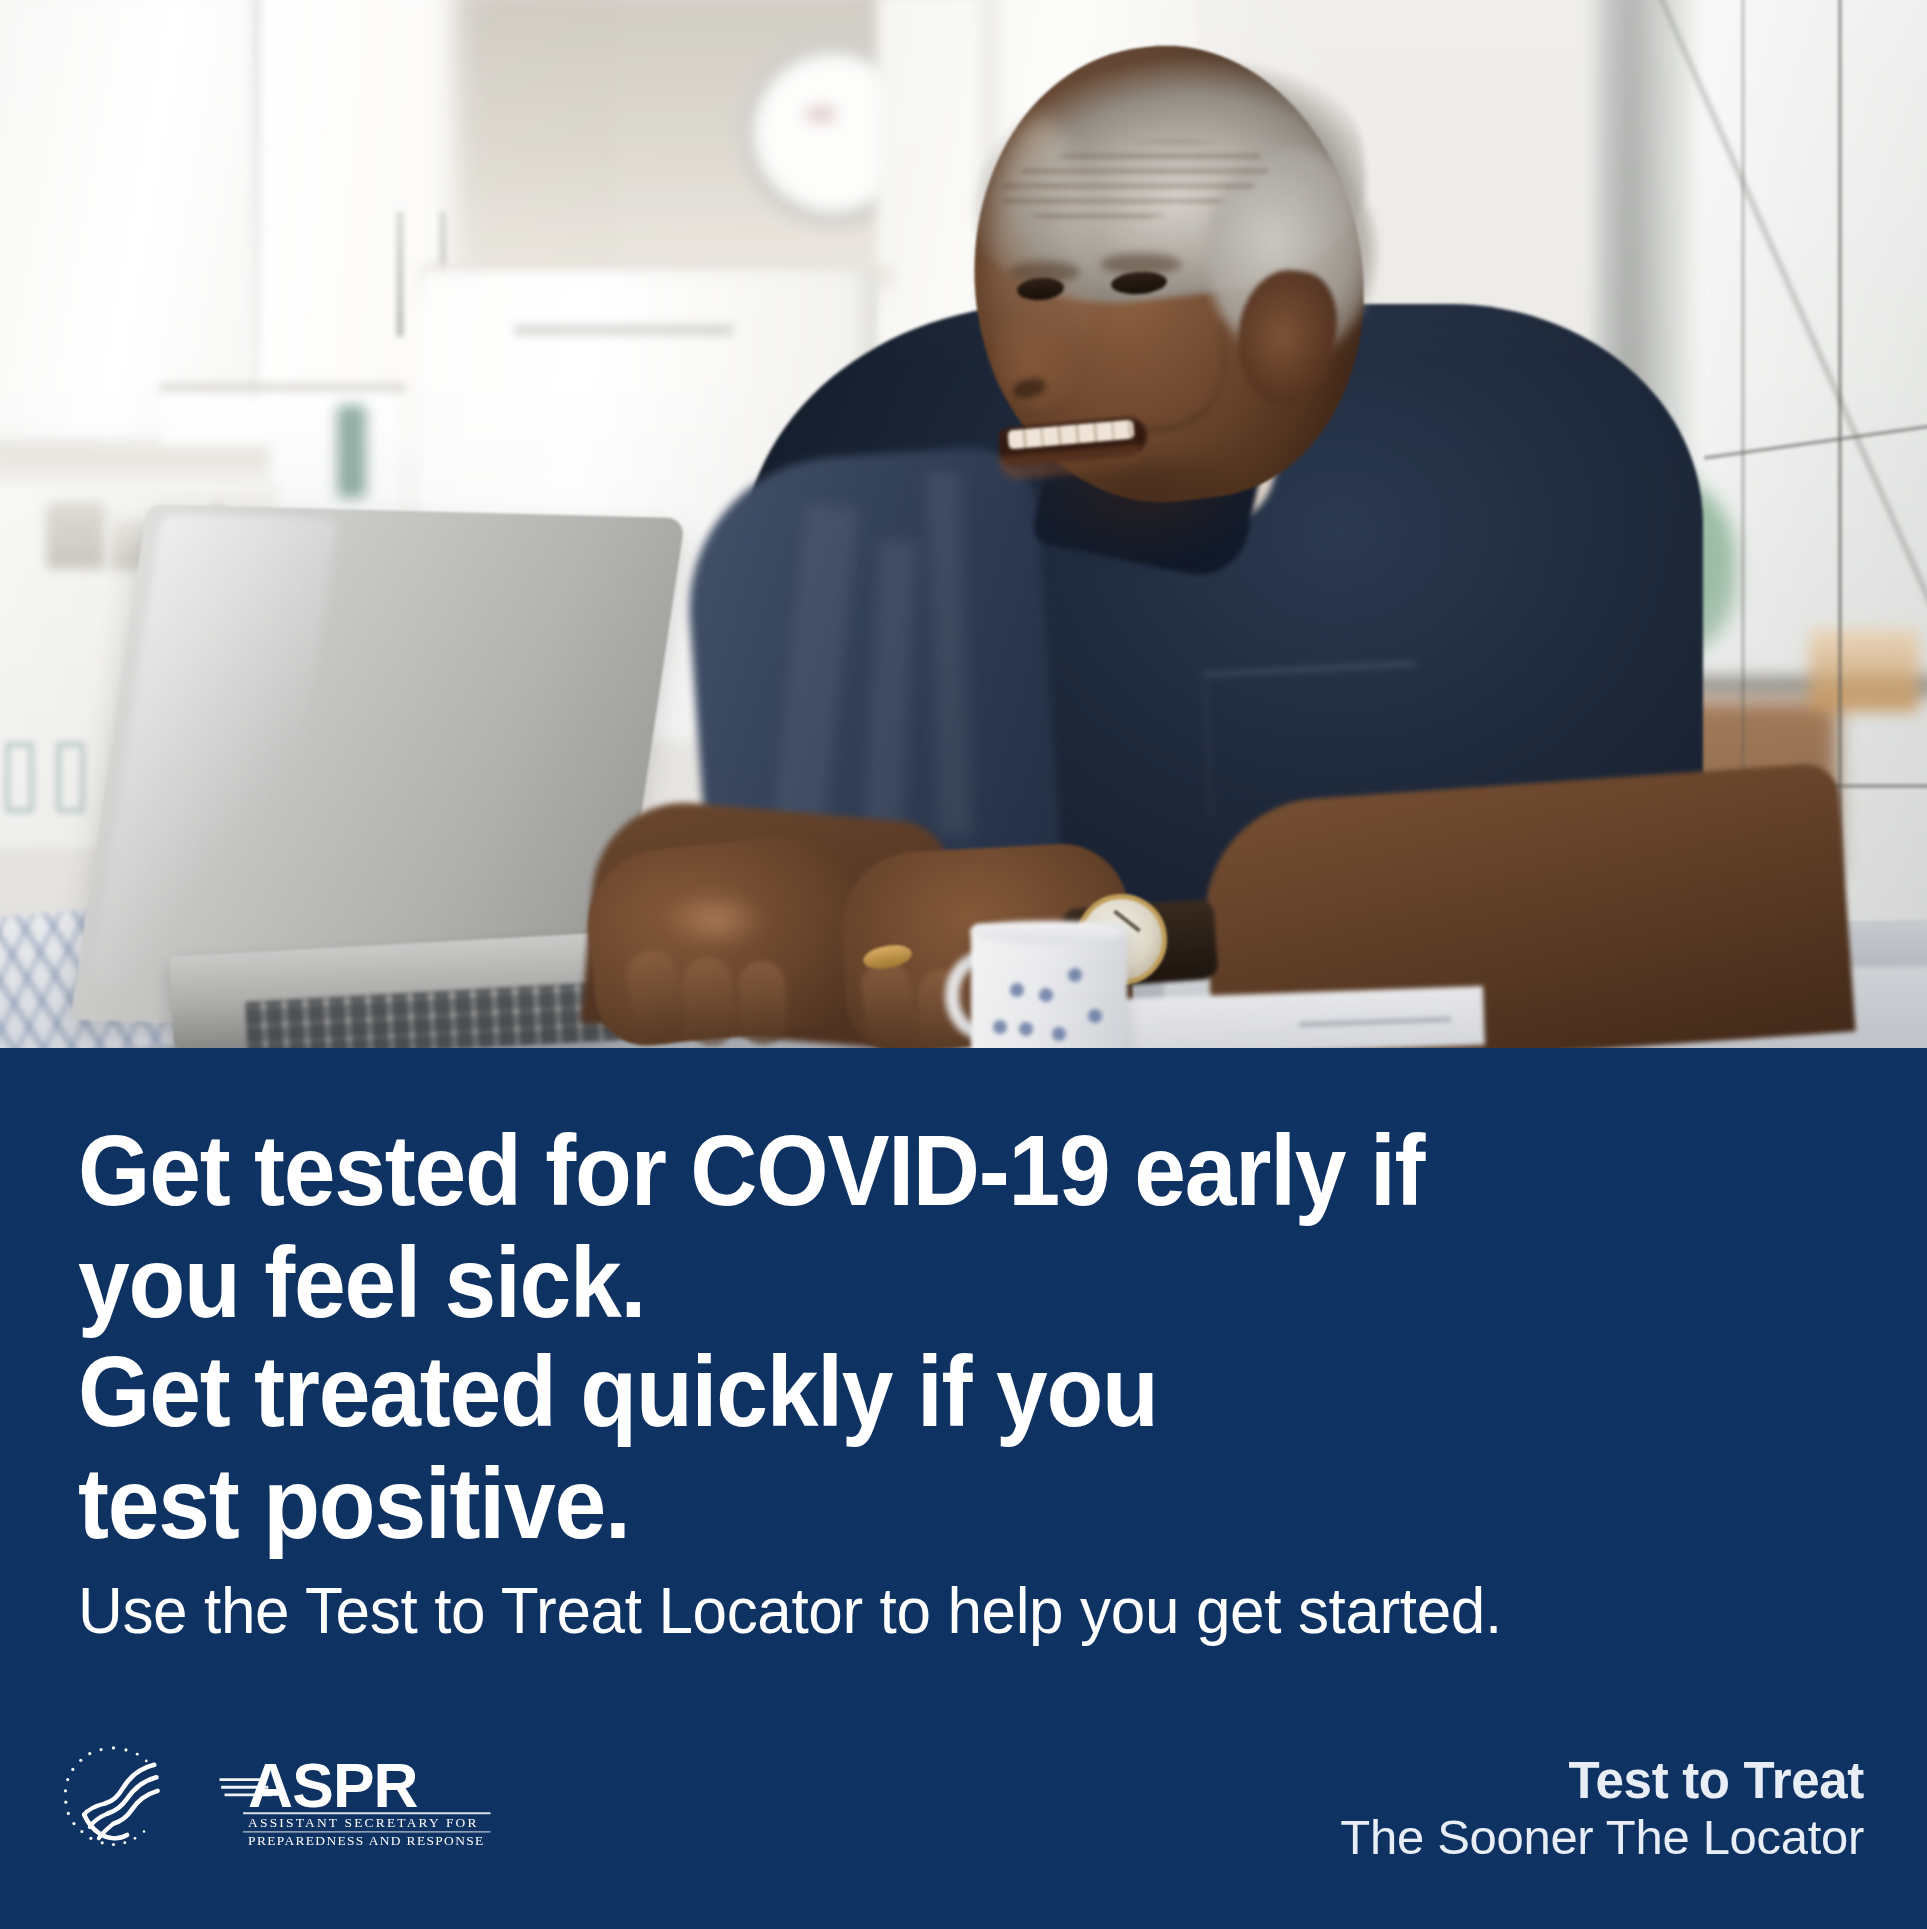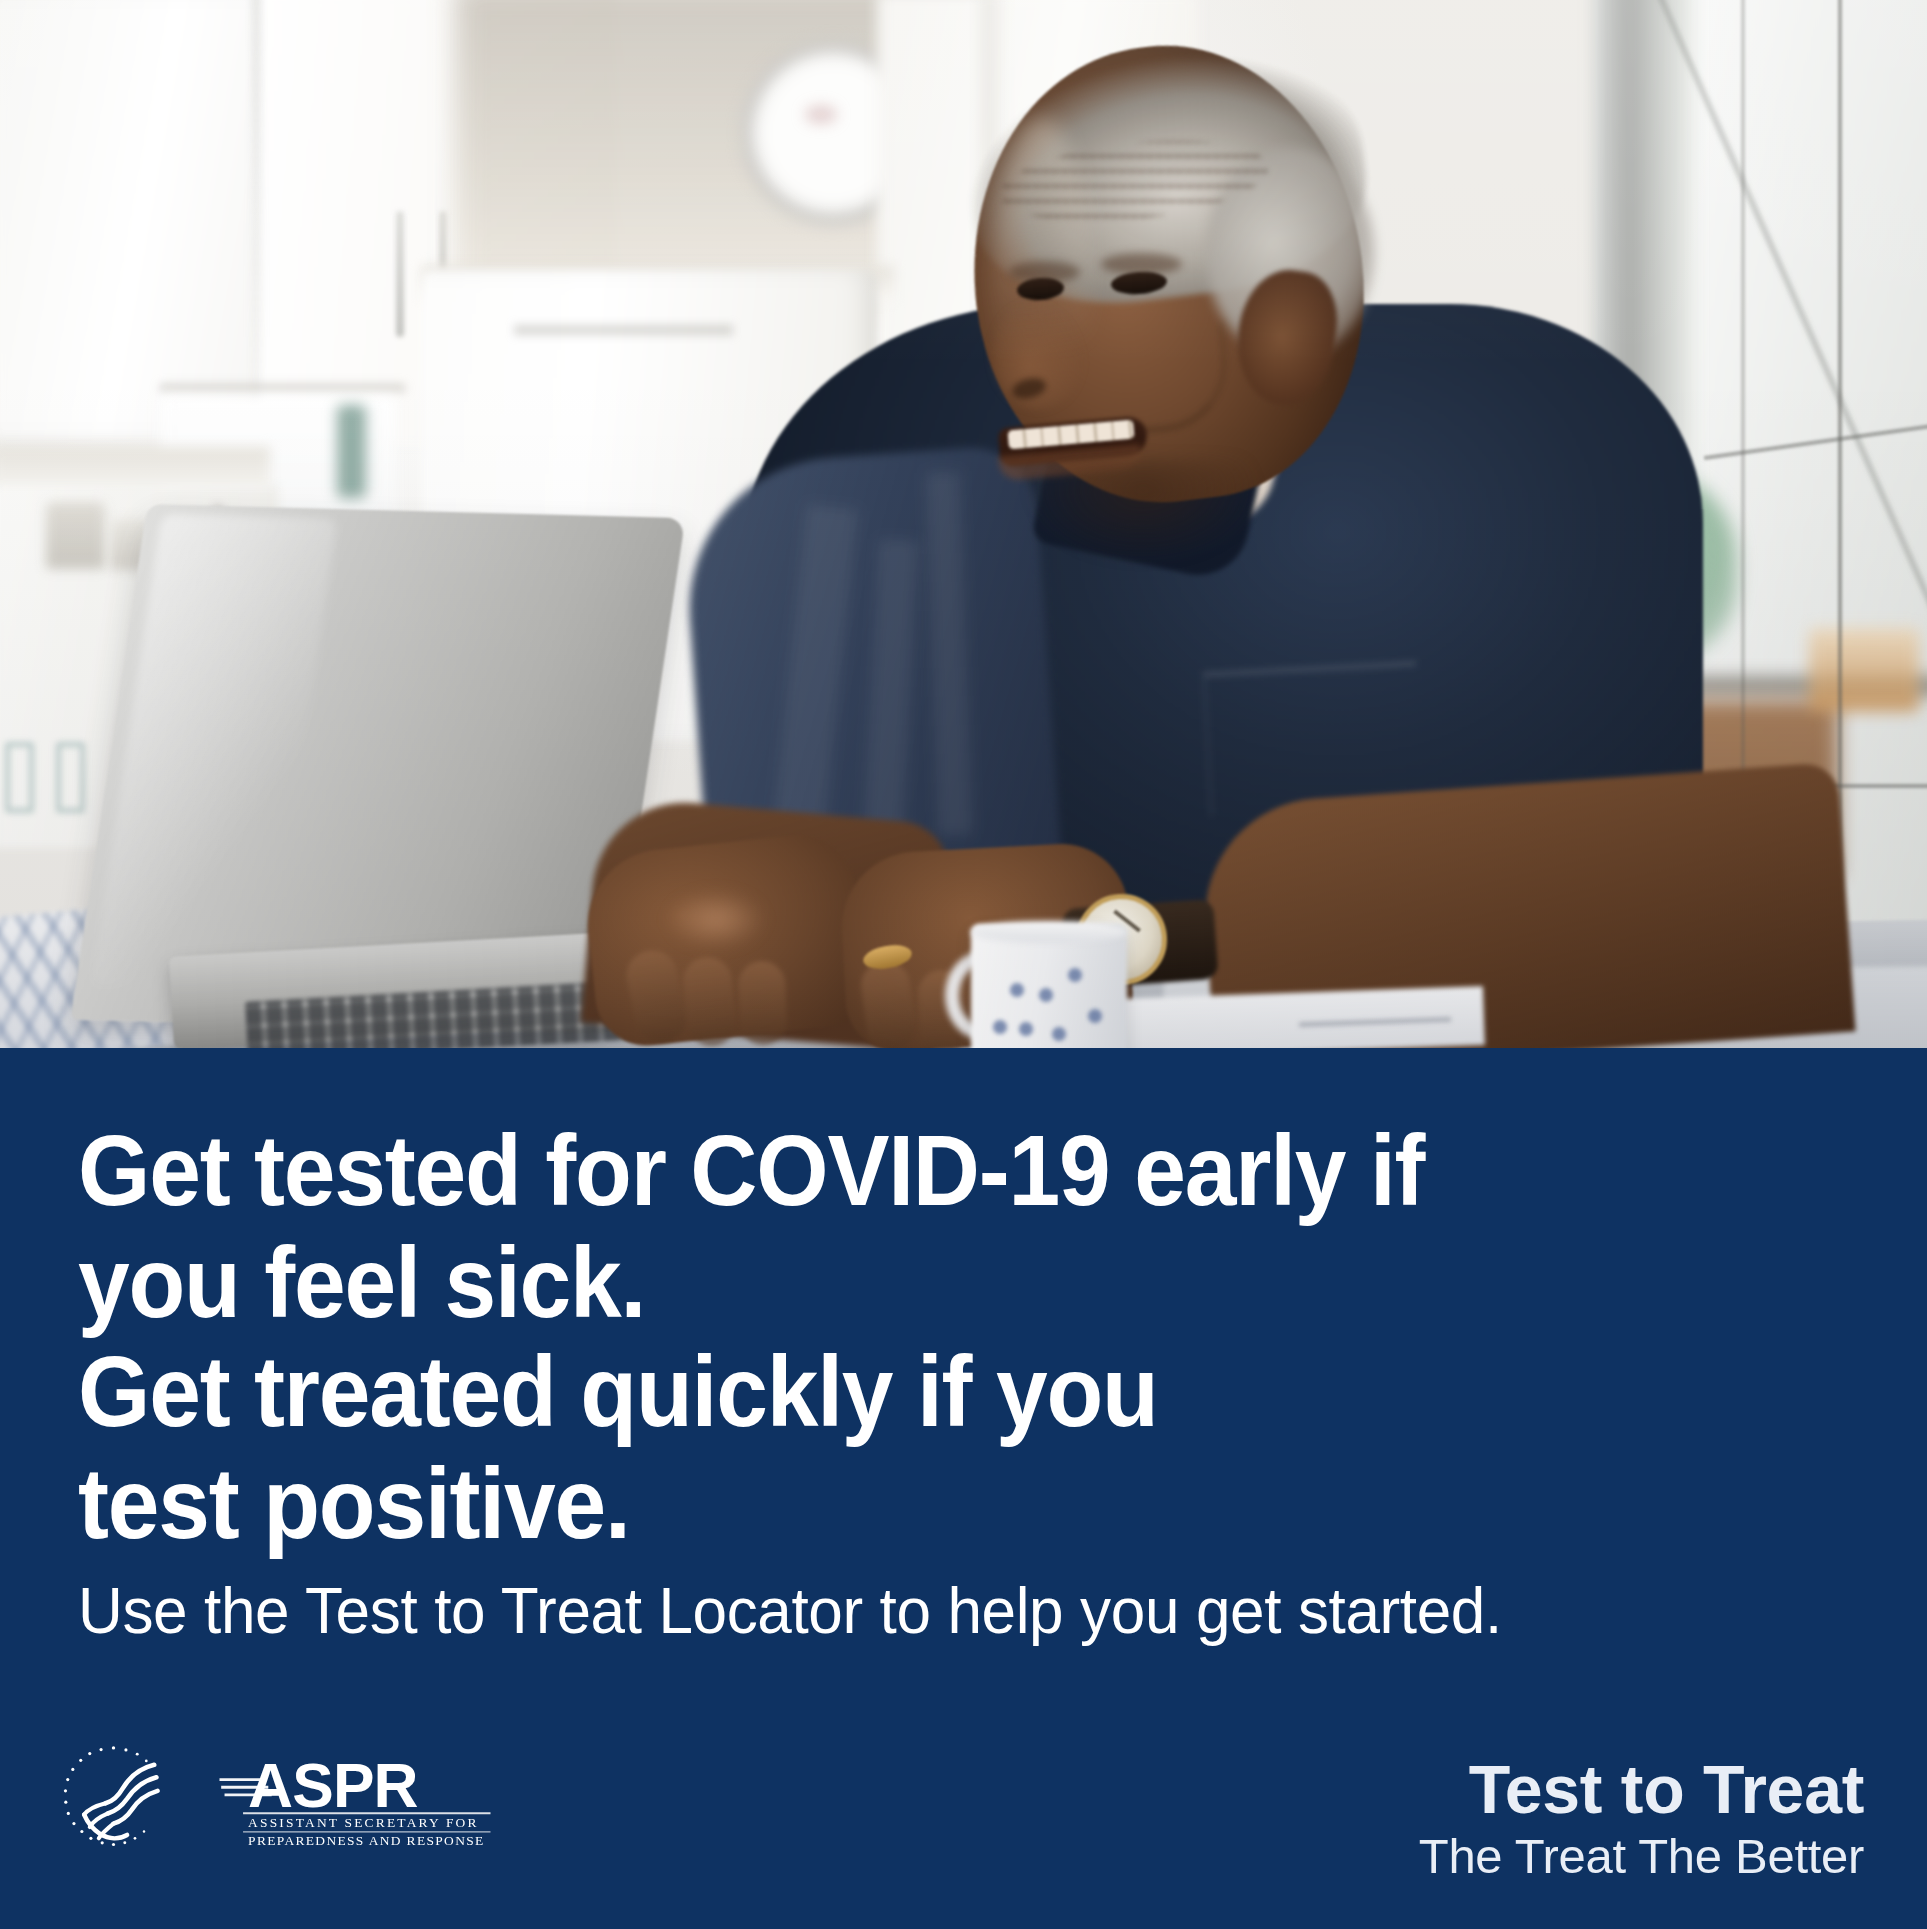--- a/index.html
+++ b/index.html
@@ -785,21 +785,21 @@
 
   
   #brand-lockup {
     position: absolute;
     right: 64px;
     top: 705px;
     text-align: right;
     color: #e9eef6;
   }
   #brand-title {
-    font-size: 68px;
+    font-size: 51px;
     font-weight: 700;
     letter-spacing: -0.3px;
     line-height: 1.08;
     font-family: "Liberation Sans", sans-serif;
     margin: 0;
     text-align: right;
   }
   #brand-tagline {
     font-size: 49px;
     font-weight: 400;
@@ -990,18 +990,18 @@
 
         <line x1="28" y1="80" x2="322" y2="80" stroke="#ffffff" stroke-width="2.4" opacity=".85"></line>
         <text x="34" y="96" fill="#ffffff" font-family="'Liberation Serif', serif" font-size="16" letter-spacing="2.6">ASSISTANT SECRETARY FOR</text>
         <line x1="28" y1="102" x2="322" y2="102" stroke="#ffffff" stroke-width="1.6" opacity=".7"></line>
         <text x="34" y="118" fill="#ffffff" font-family="'Liberation Serif', serif" font-size="16" letter-spacing="1.6">PREPAREDNESS AND RESPONSE</text>
       </svg>
     </div>
 
     <div id="brand-lockup">
       <p id="brand-title">Test to Treat</p>
-      <p id="brand-tagline">The Treat The Better</p>
+      <p id="brand-tagline">The Sooner The Locator</p>
     </div>
 
   </div>
 </div>
 
 
 </body></html>

